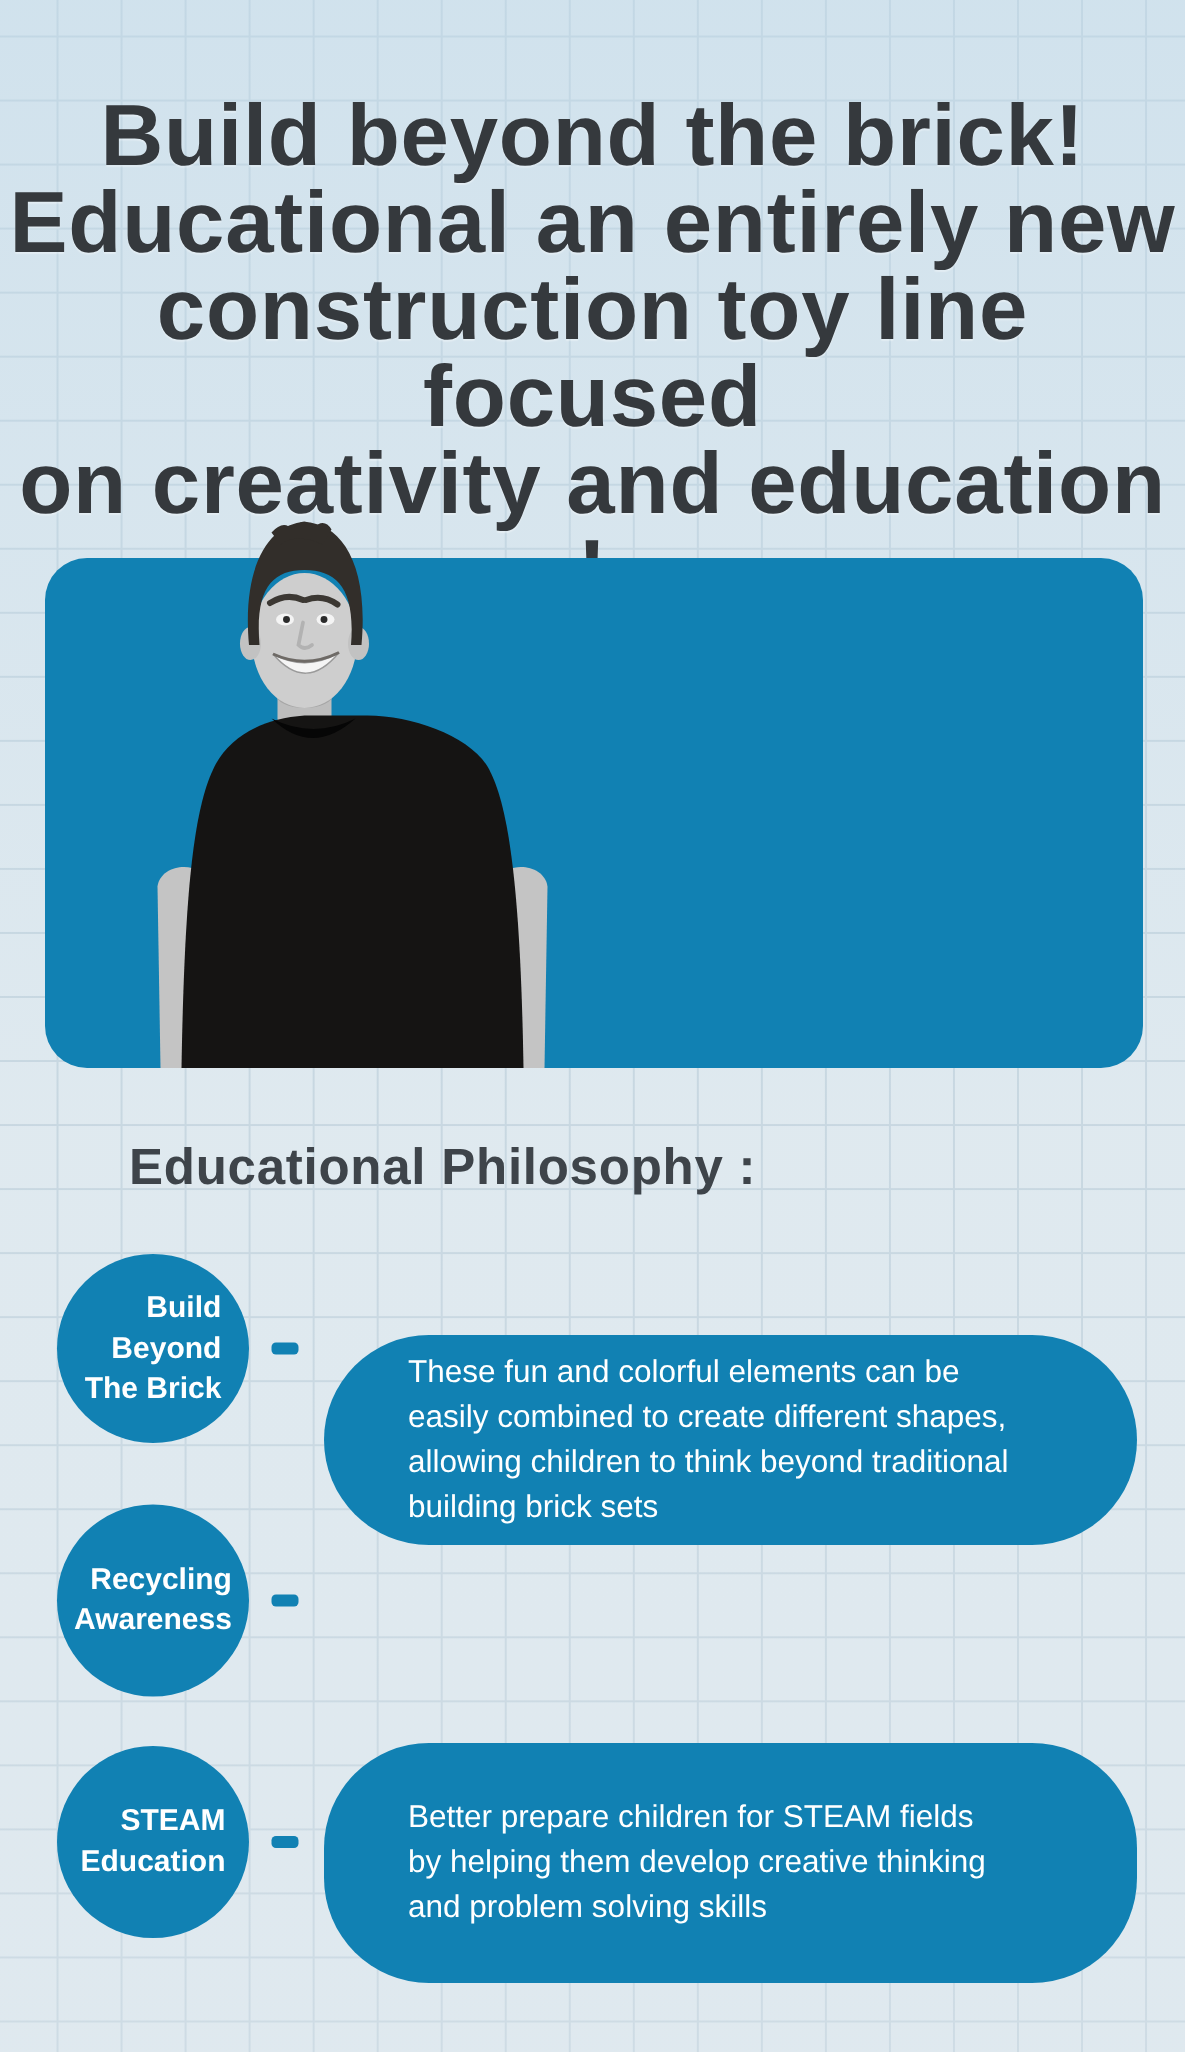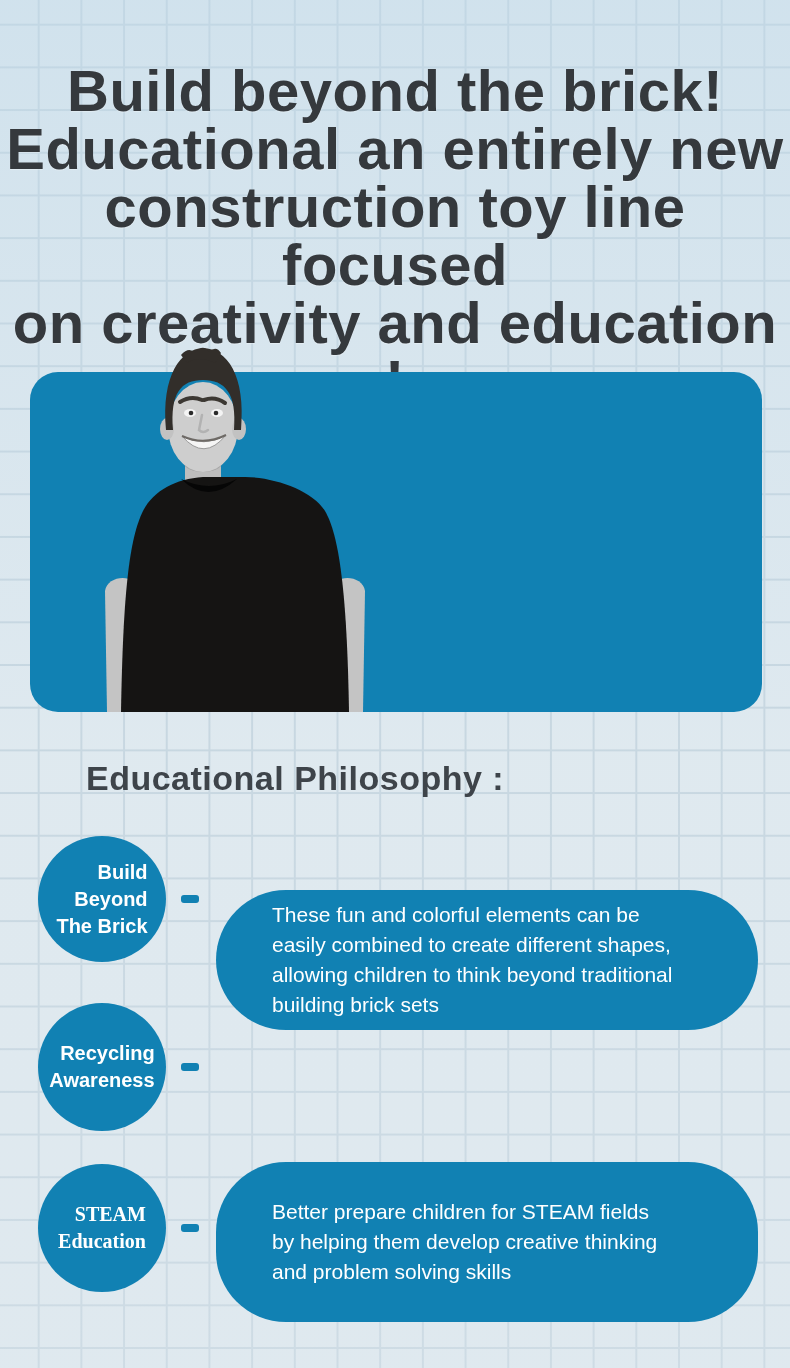--- a/index.html
+++ b/index.html
@@ -54,21 +54,21 @@
   .philo-circle{
     position:absolute;left:38px;width:128px;
     border-radius:50%;
     background:var(--accent-blue,#1181b3);
     display:flex;align-items:center;justify-content:center;
     text-align:right;
     color:#fff;font-weight:bold;font-size:20px;line-height:27px;
   }
   .circle-1{top:836px;height:126px;}
   .circle-2{top:1003px;height:128px;}
-  .circle-3{top:1164px;height:128px;font-family:Liberation Serif, serif;}
+  .circle-3{top:1164px;height:128px;}
   .philo-dash{
     position:absolute;left:181px;width:18px;height:8px;border-radius:3px;
     background:var(--accent-blue,#1181b3);
   }
   .dash-1{top:895px;}
   .dash-2{top:1063px;}
   .dash-3{top:1224px;}
   .philo-pill{
     position:absolute;left:216px;width:542px;
     border-radius:70px;

